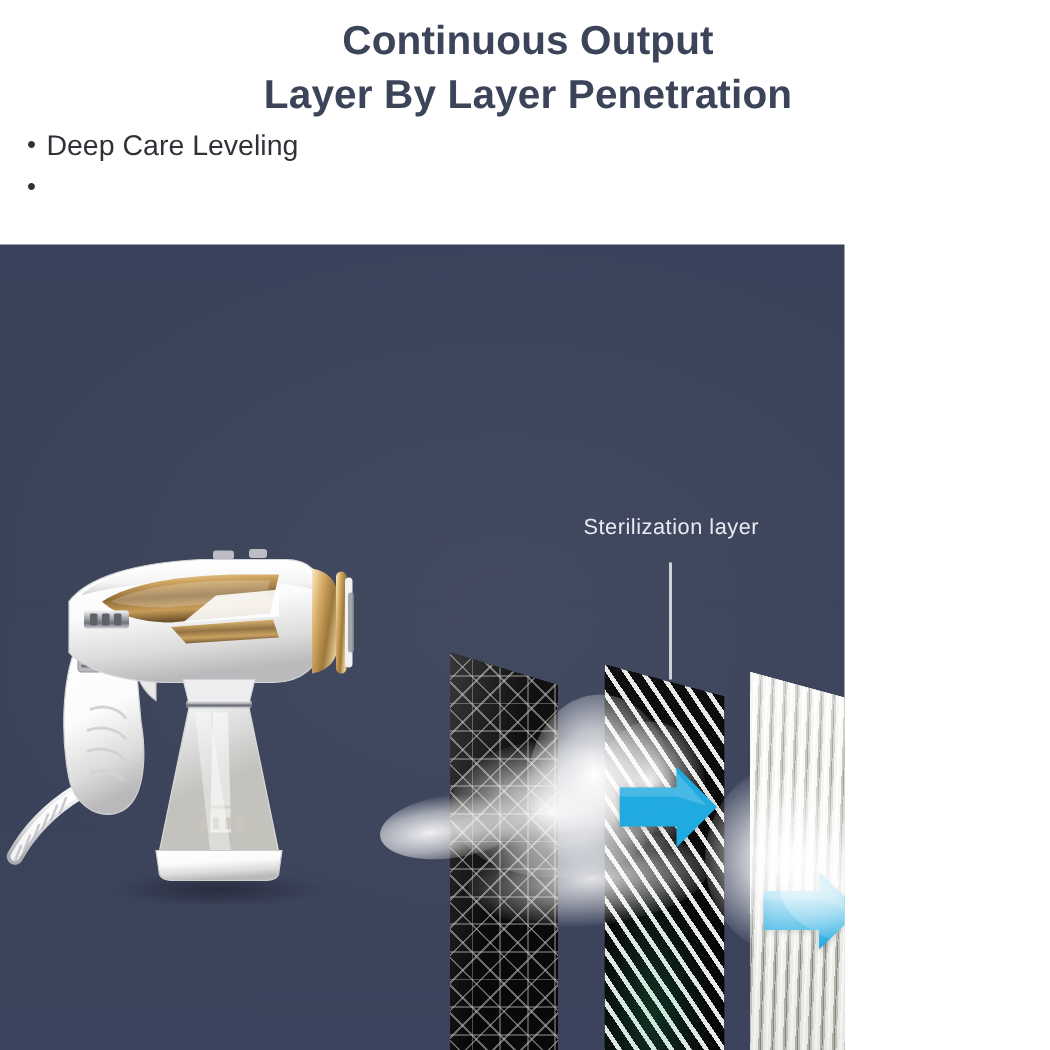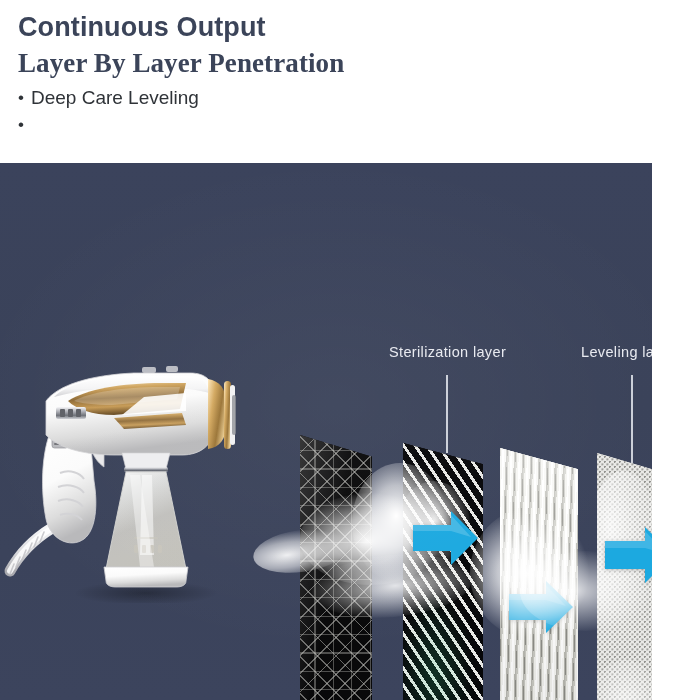--- a/index.html
+++ b/index.html
@@ -2,33 +2,33 @@
 <html><head>
 <meta charset="utf-8">
 <title>Continuous Output — Layer By Layer Penetration</title>
 <style>
   html,body{margin:0;padding:0;}
   body{
     width:700px;height:700px;overflow:hidden;
     font-family:"Liberation Sans","DejaVu Sans",sans-serif;
     background:#ffffff;
   }
-  #page{position:relative;width:652px;height:700px;overflow:hidden;}
+  #page{position:relative;width:563px;height:700px;overflow:hidden;text-align:center;}
 
   
   #header{
     position:absolute;left:0;top:0;width:700px;height:163px;
     background:#ffffff;box-sizing:border-box;padding:6px 14px 0 18px;
   }
   .title-line{
     font-weight:bold;color:#3b4459;letter-spacing:.1px;
     line-height:1.28;white-space:nowrap;
   }
   #title1{font-size:27px;margin-top:4px;}
-  #title2{font-size:27px;margin-top:1px;font-family:Liberation Serif, serif;}
+  #title2{font-size:27px;margin-top:1px;}
   .bullet-row{
     display:flex;align-items:baseline;margin-top:7px;
     color:#2f3338;font-size:19px;line-height:1.2;white-space:nowrap;
   }
   .bullet-dot{
     color:#2f3338;font-size:17px;margin-right:7px;line-height:1;
     transform:translateY(-1px);
   }
 
   

